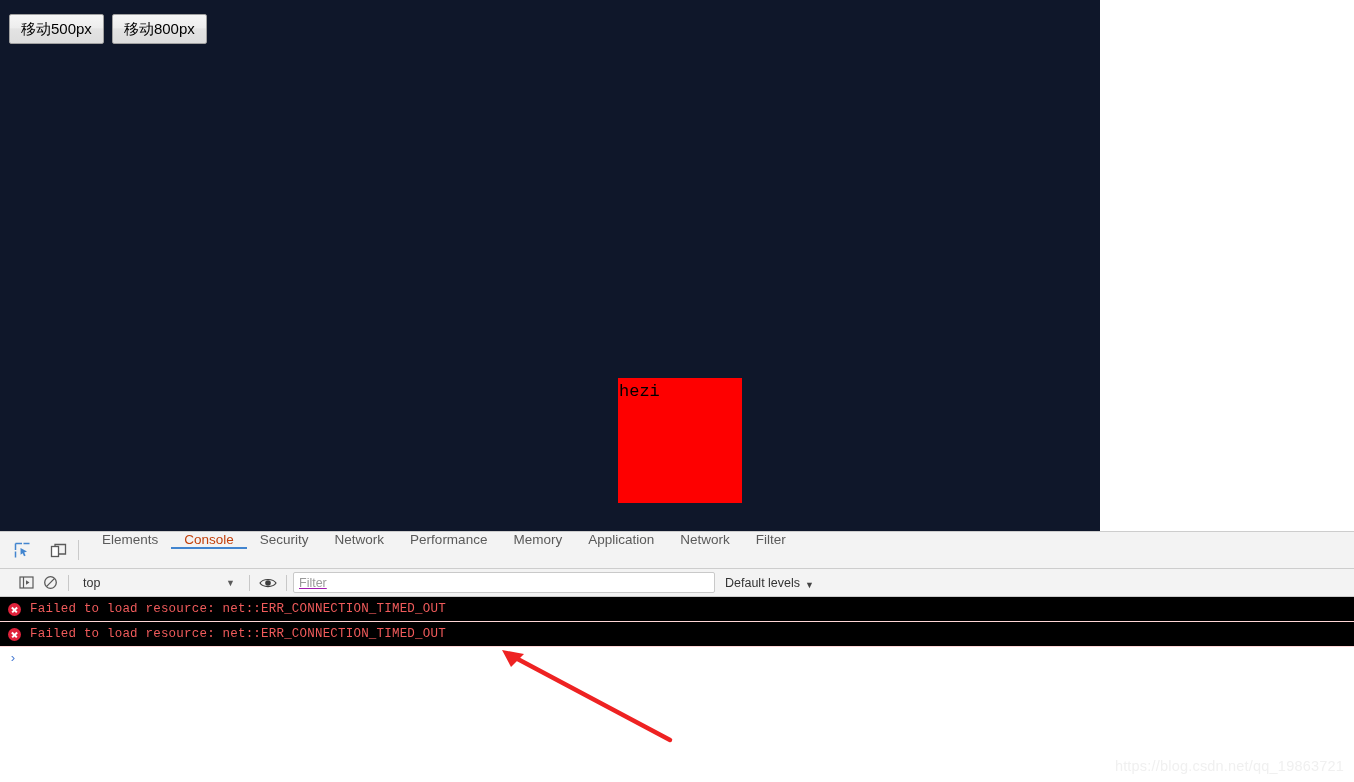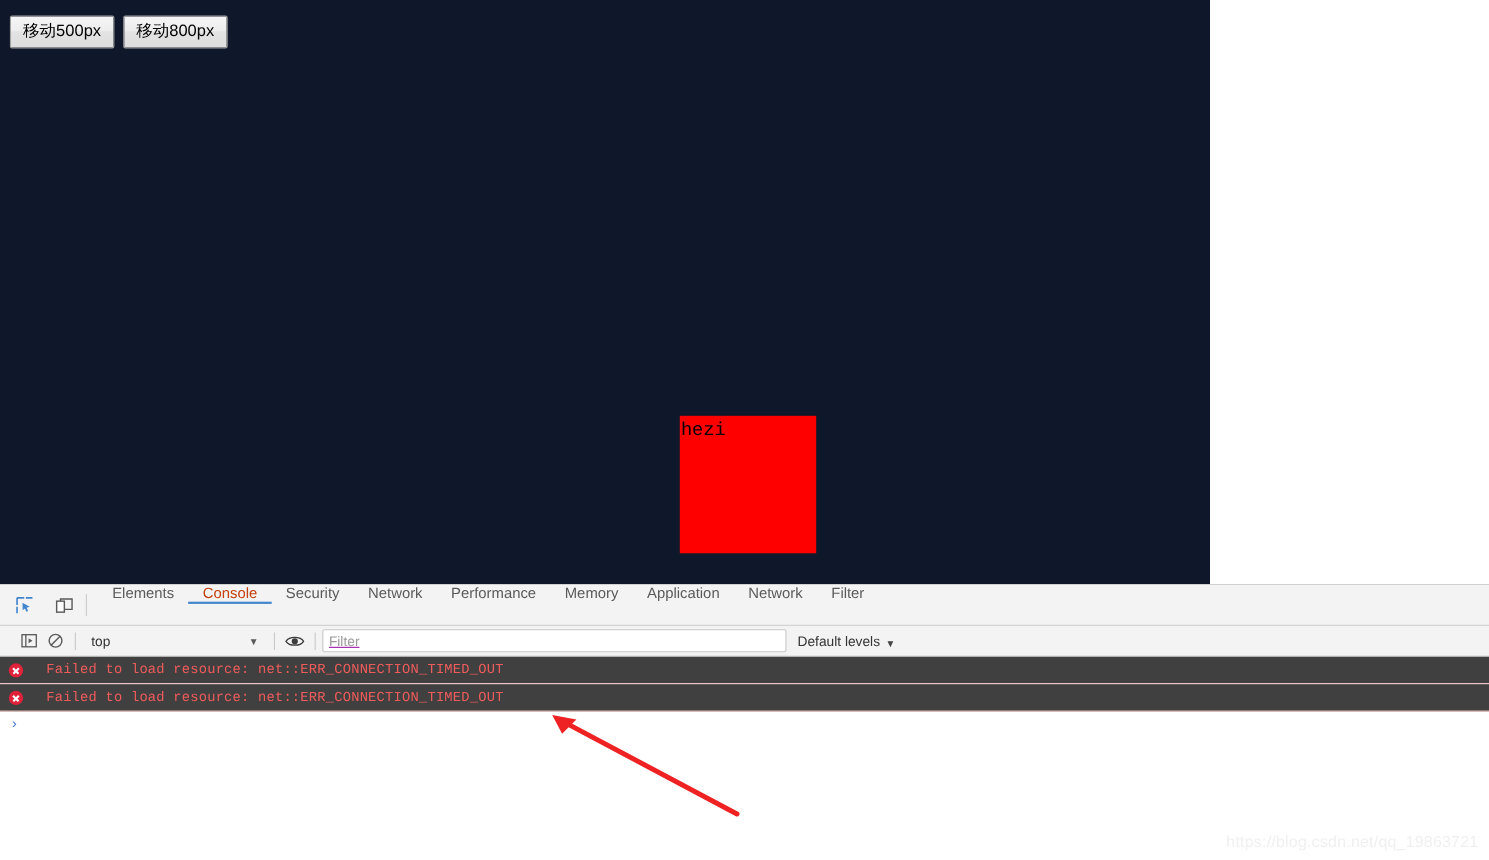--- a/index.html
+++ b/index.html
@@ -198,25 +198,24 @@
   .console-body {
     position: relative;
     height: 100%;
     background: #ffffff;
   }
   .console-row {
     position: relative;
     display: flex;
     align-items: center;
     height: 25px;
-    background: #404040;
+    background: #000000;
     border-bottom: 1px solid #ffd6d6;
     padding-left: 8px;
     box-sizing: border-box;
-    gap: 12px;
   }
   .err-icon {
     width: 13px;
     height: 13px;
     border-radius: 50%;
     background: #e0223b;
     position: relative;
     flex: 0 0 13px;
     margin-right: 9px;
   }

